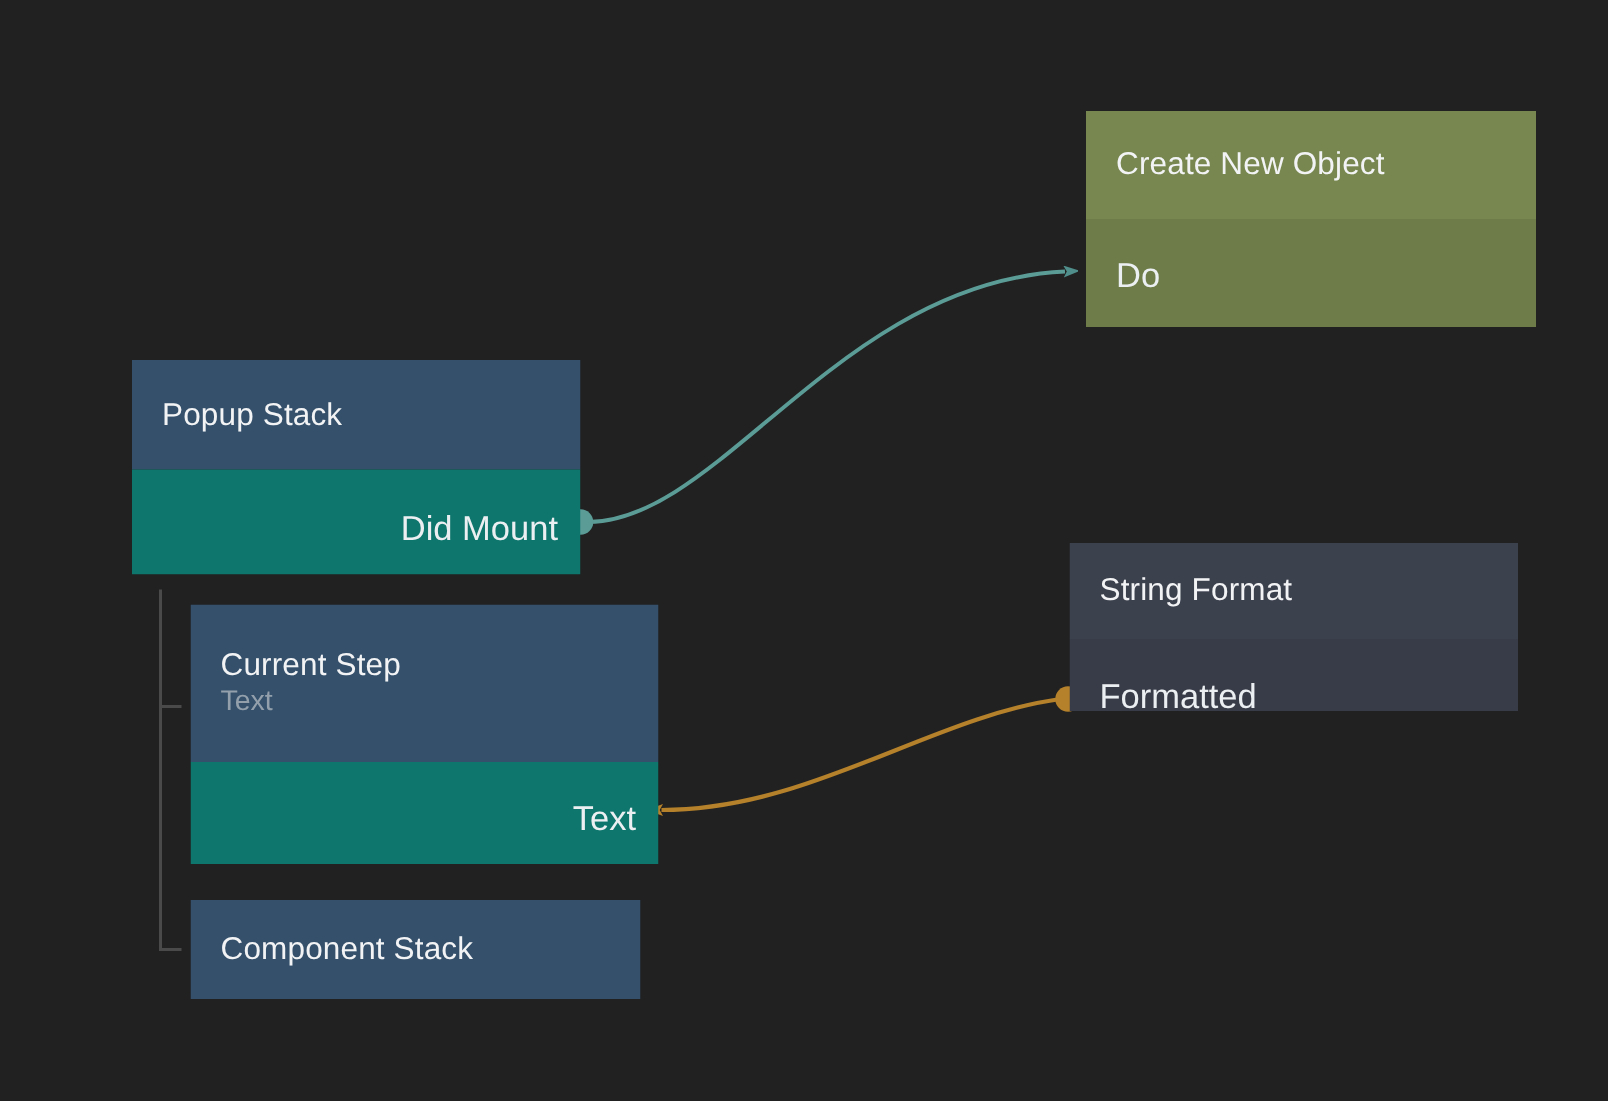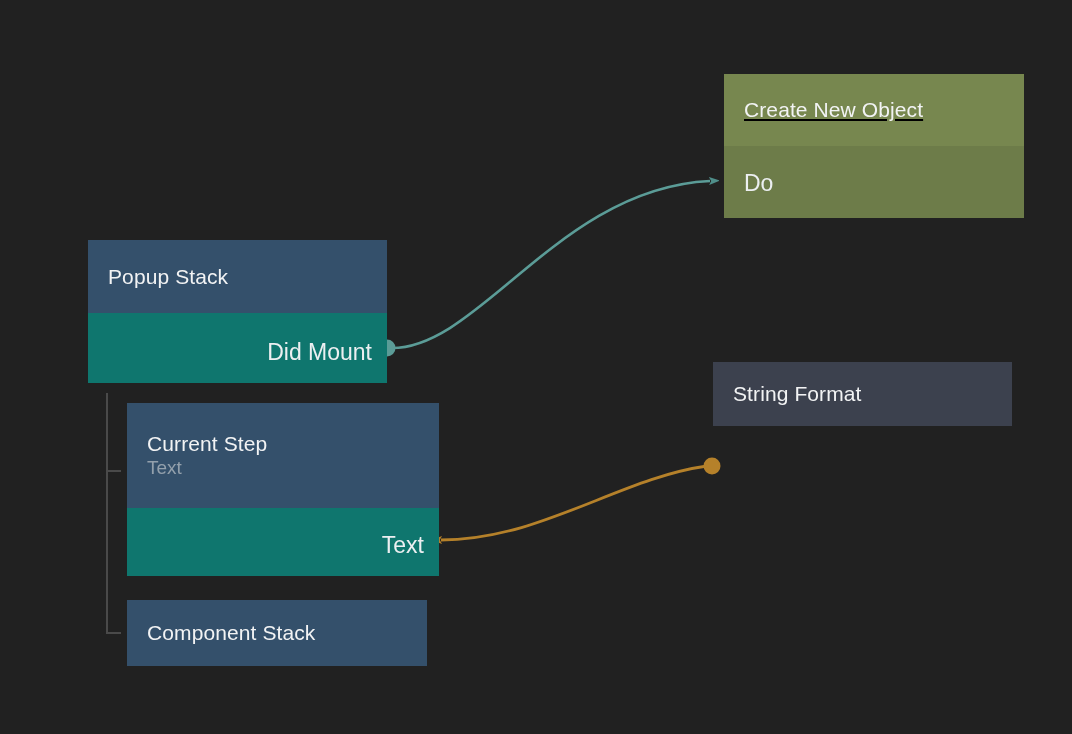--- a/index.html
+++ b/index.html
@@ -108,21 +108,21 @@
     <path d="M 707 466 C 620 478, 540 540, 441 540" fill="none" stroke="#b5812a" stroke-width="2.8" marker-end="url(#arrow-orange)"></path>
 
     <circle cx="387" cy="348" r="8.5" fill="#5b9c97"></circle>
     <circle cx="712" cy="466" r="8.5" fill="#b5812a"></circle>
   </svg>
 
   <div class="tree-line tree-v" style="left:106px; top:393px; height:241px;"></div>
   <div class="tree-line tree-h" style="left:106px; top:470px; width:15px;"></div>
   <div class="tree-line tree-h" style="left:106px; top:632px; width:15px;"></div>
 
-  <div class="node green" style="left:724px; top:74px; width:300px; height:144px;text-decoration:underline;">
+  <div class="node green" style="left:724px; top:74px; width:300px; height:144px;">
     <div class="node-header" style="height:72px; padding:0 0 0 20px;">
       <div class="node-title">Create New Object</div>
     </div>
     <div class="node-body" style="height:72px;">
       <div class="port in" style="top:26px;">Do</div>
     </div>
   </div>
 
   <div class="node blue" style="left:88px; top:240px; width:299px; height:143px;">
     <div class="node-header" style="height:73px; padding:0 0 0 20px;">
@@ -146,15 +146,18 @@
   <div class="node blue" style="left:127px; top:600px; width:300px; height:66px;">
     <div class="node-header" style="height:66px; padding:0 0 0 20px;">
       <div class="node-title">Component Stack</div>
     </div>
   </div>
 
   <div class="node gray" style="left:713px; top:362px; width:299px; height:112px;">
     <div class="node-header" style="height:64px; padding:0 0 0 20px;">
       <div class="node-title">String Format</div>
     </div>
+    <div class="node-body" style="height:79px;">
+      <div class="port in" style="top:27px;">Formatted</div>
+    </div>
   </div>
 
 </div>
 
 </body></html>

